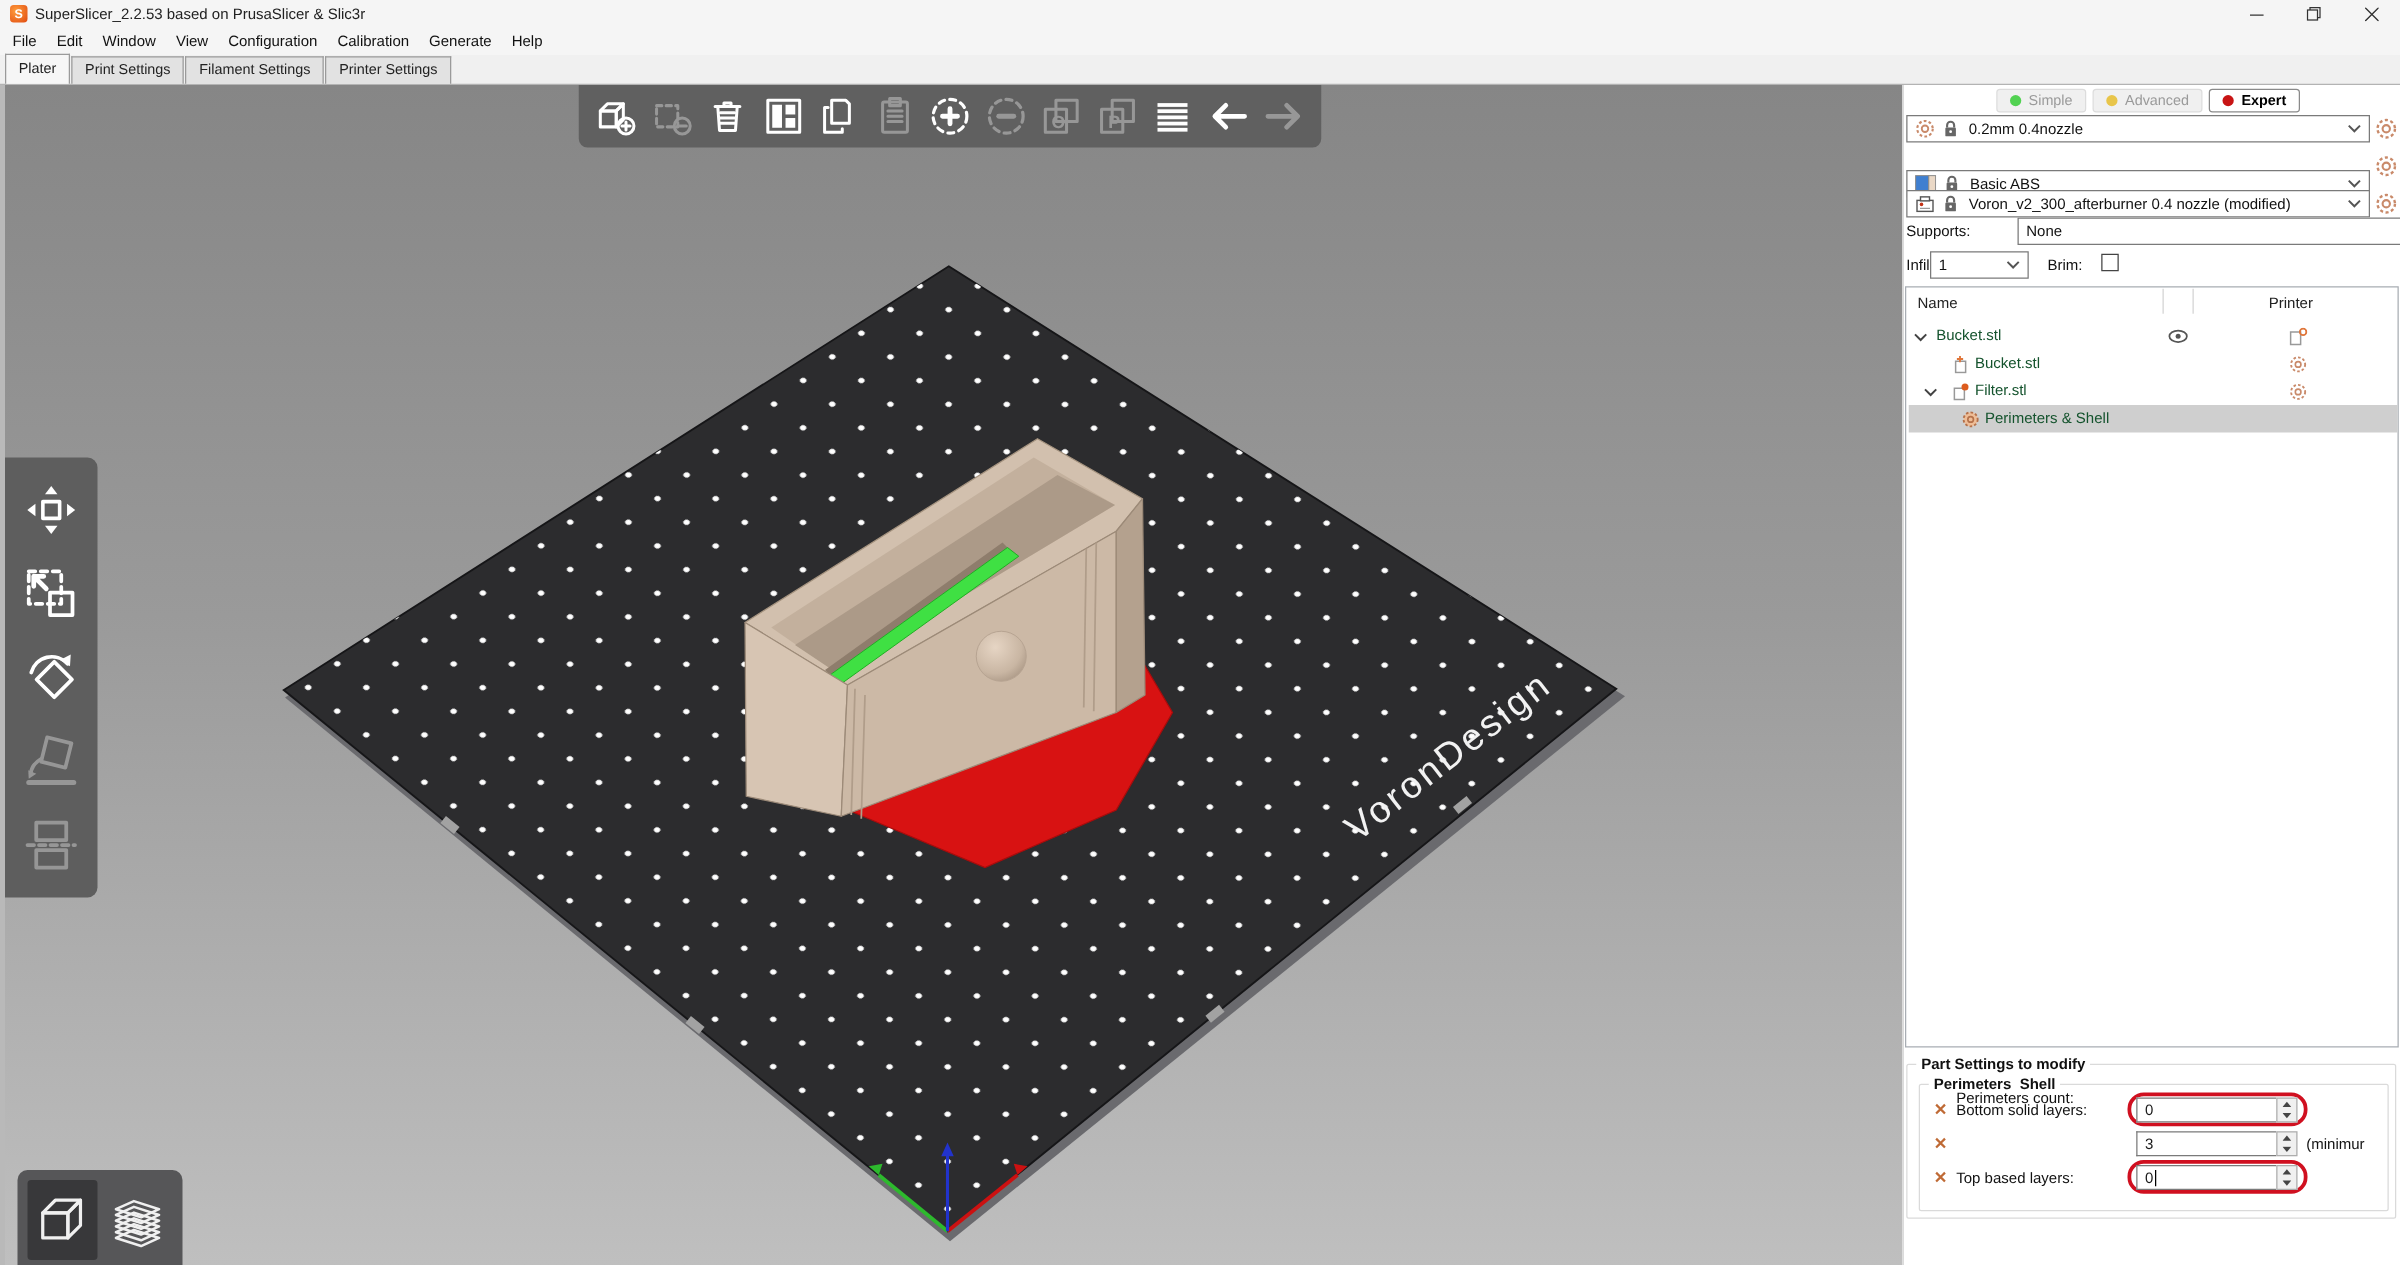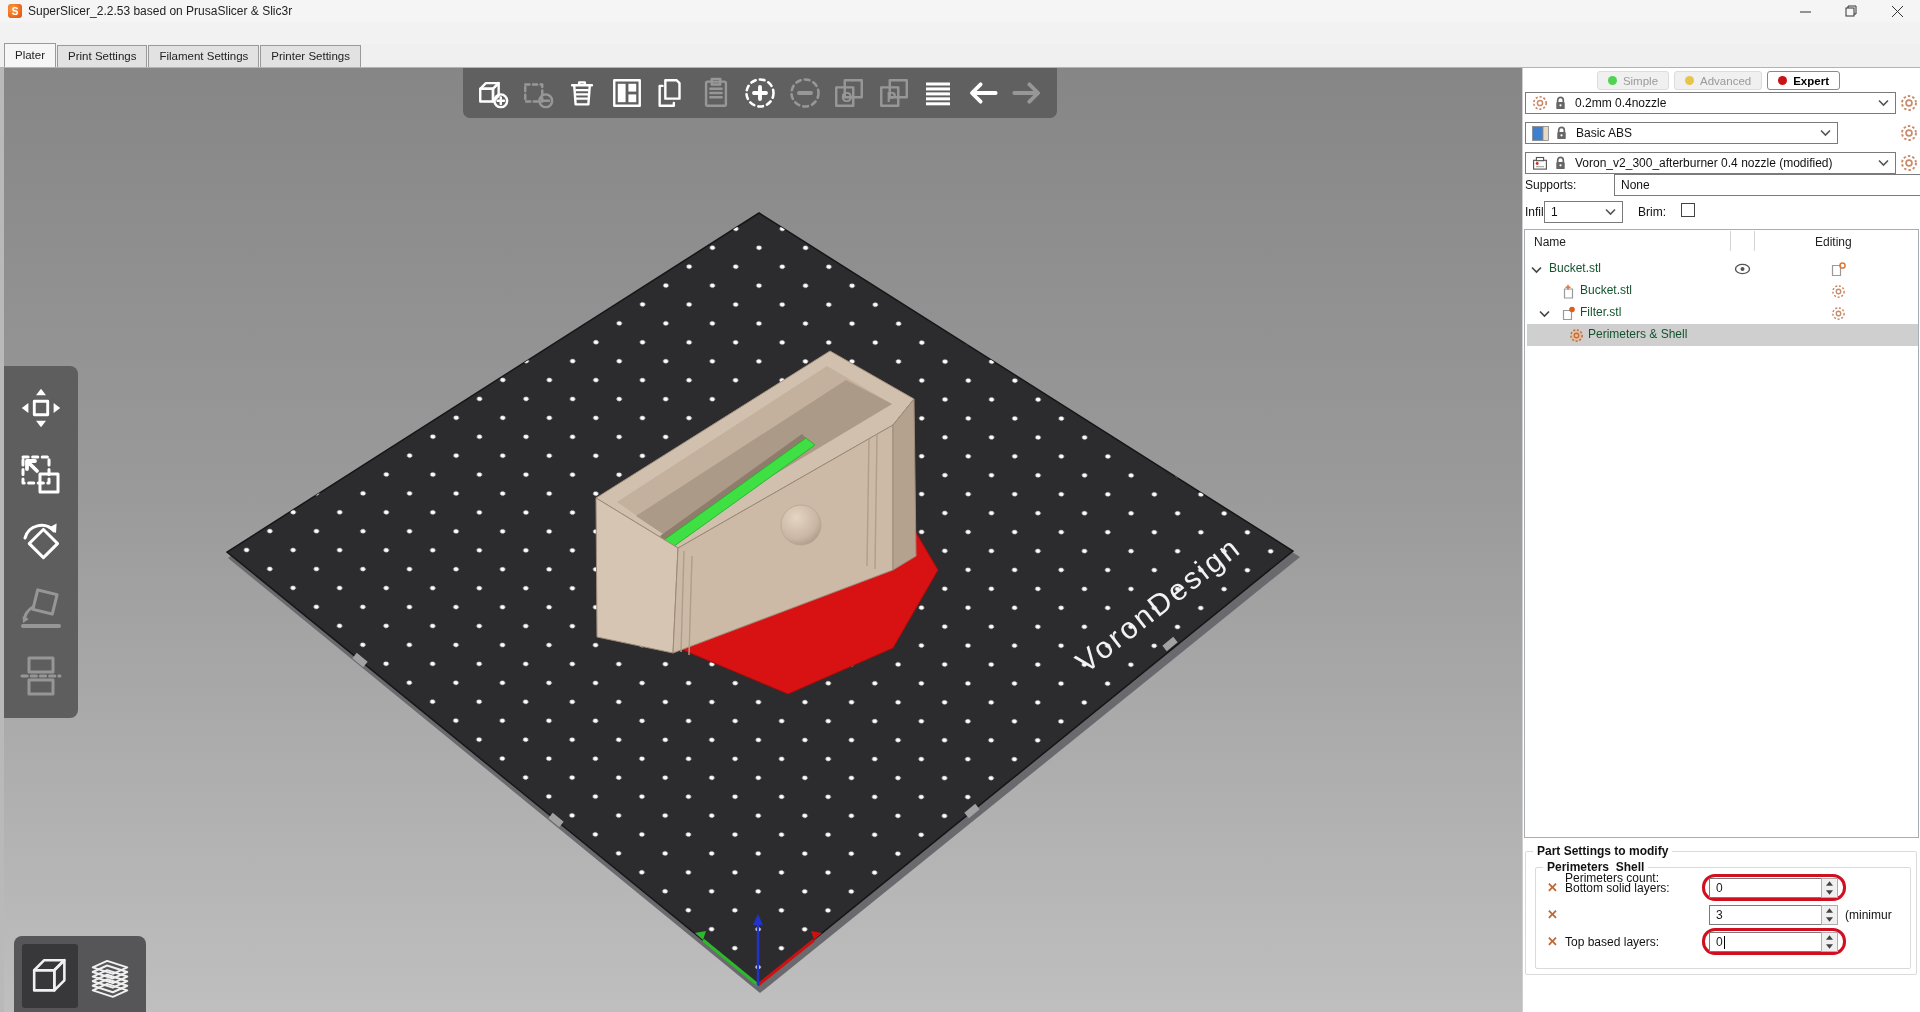--- a/index.html
+++ b/index.html
@@ -108,20 +108,30 @@
           </svg>
         </div>
       <div class="win-btn">
           <svg width="11" height="11" viewBox="0 0 11 11">
             <path d="M0 0l11 11M11 0L0 11"></path>
           </svg>
         </div>
     </div>
   </div>
 
+  <div class="menubar">
+    <div class="menu-item">File</div>
+    <div class="menu-item">Edit</div>
+    <div class="menu-item">Window</div>
+    <div class="menu-item">View</div>
+    <div class="menu-item">Configuration</div>
+    <div class="menu-item">Calibration</div>
+    <div class="menu-item">Generate</div>
+    <div class="menu-item">Help</div>
+  </div>
 
   <div class="tabbar">
     <div class="tab active">Plater</div>
     <div class="tab">Print Settings</div>
     <div class="tab">Filament Settings</div>
     <div class="tab">Printer Settings</div>
   </div>
 
   <div class="main">
 
@@ -381,21 +391,21 @@
         <span>0.2mm 0.4nozzle</span>
         <svg class="chev" width="11" height="8" viewBox="0 0 11 8">
             <path d="M1 1.5l4.5 4.5L10 1.5" fill="none" stroke="#555" stroke-width="1.6"></path>
           </svg>
       </div>
       <svg class="preset-gear" style="left:377px; top:26px;" viewBox="0 0 16 16">
           <circle cx="8" cy="8" r="6.2" fill="none" stroke="#c98a6a" stroke-width="1.7" stroke-dasharray="2.2 1.8"></circle>
           <circle cx="8" cy="8" r="2.6" fill="none" stroke="#c98a6a" stroke-width="1.5"></circle>
         </svg>
 
-      <div class="combo" style="left:2px; top:54px; width:313px;">
+      <div class="combo" style="left:2px; top:68px; width:371px;">
         <svg width="17" height="15" viewBox="0 0 17 15" style="margin-right:5px">
             <rect x="0.5" y="0.5" width="10.5" height="14" fill="#3f7fd0" stroke="#888" stroke-width="0.8"></rect>
             <rect x="11" y="0.5" width="5.5" height="14" fill="#ead8c6" stroke="#888" stroke-width="0.8"></rect>
           </svg>
         <svg width="15" height="16" viewBox="0 0 16 16" style="margin-right:7px">
             <path d="M5 7V5a3 3 0 0 1 6 0v2" fill="none" stroke="#666" stroke-width="1.8"></path>
             <rect x="3.5" y="7" width="9" height="7.5" rx="1" fill="#666"></rect>
             <circle cx="8" cy="10.5" r="1.2" fill="#fff"></circle>
           </svg>
         <span>Basic ABS</span>
@@ -445,21 +455,21 @@
             <path d="M1 1.5l4.5 4.5L10 1.5" fill="none" stroke="#555" stroke-width="1.6"></path>
           </svg>
       </div>
       <div class="side-label" style="left:115px; top:137px;">Brim:</div>
       <div class="checkbox" style="left:158px; top:135px;"></div>
 
       <div class="obj-list">
         <div class="list-head" style="left:9px; top:5px;">Name</div>
         <div class="col-sep" style="left:205px;"></div>
         <div class="col-sep" style="left:229px;"></div>
-        <div class="list-head" style="left:290px; top:5px;">Editing</div>
+        <div class="list-head" style="left:290px; top:5px;">Printer</div>
 
         <div class="obj-row" style="top:28px;">
           <svg class="row-el" style="left:4px; top:8px;" width="11" height="8" viewBox="0 0 11 8">
               <path d="M1 1.5l4.5 4.5L10 1.5" fill="none" stroke="#444" stroke-width="1.6"></path>
             </svg>
           <div class="row-label" style="left:22px;">Bucket.stl</div>
           <svg class="row-el" style="left:207px; top:5px;" width="17" height="12" viewBox="0 0 17 12">
               <ellipse cx="8.5" cy="6" rx="7" ry="4.6" fill="none" stroke="#555" stroke-width="1.4"></ellipse>
               <circle cx="8.5" cy="6" r="2" fill="#555"></circle>
             </svg>

